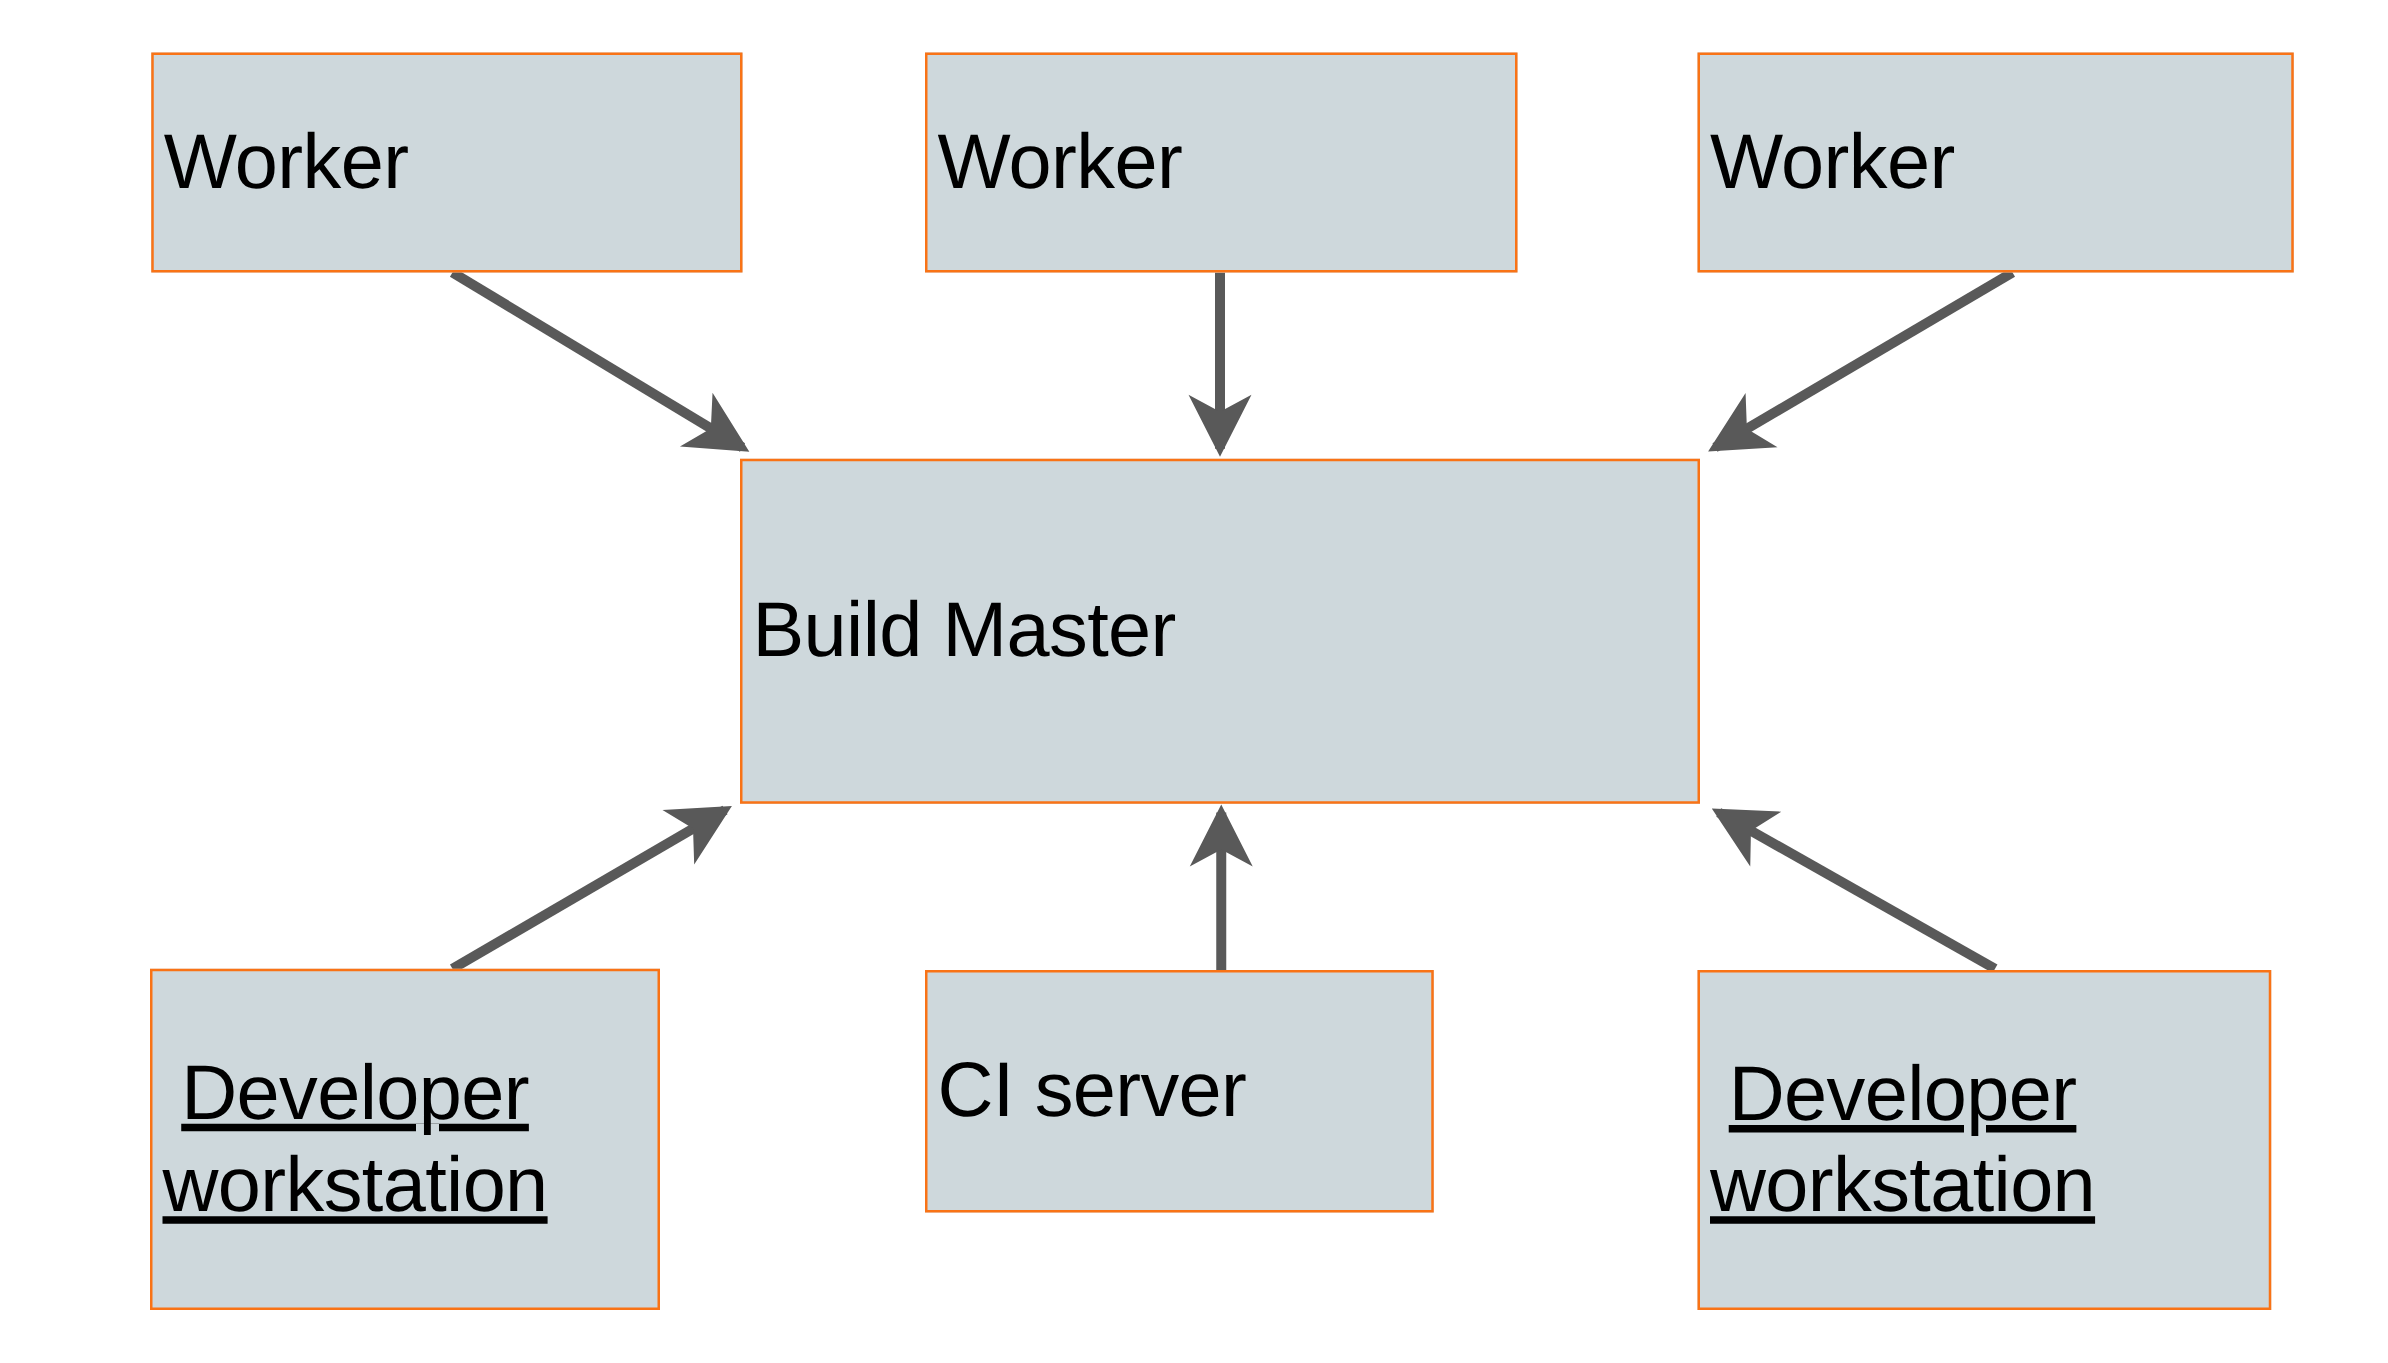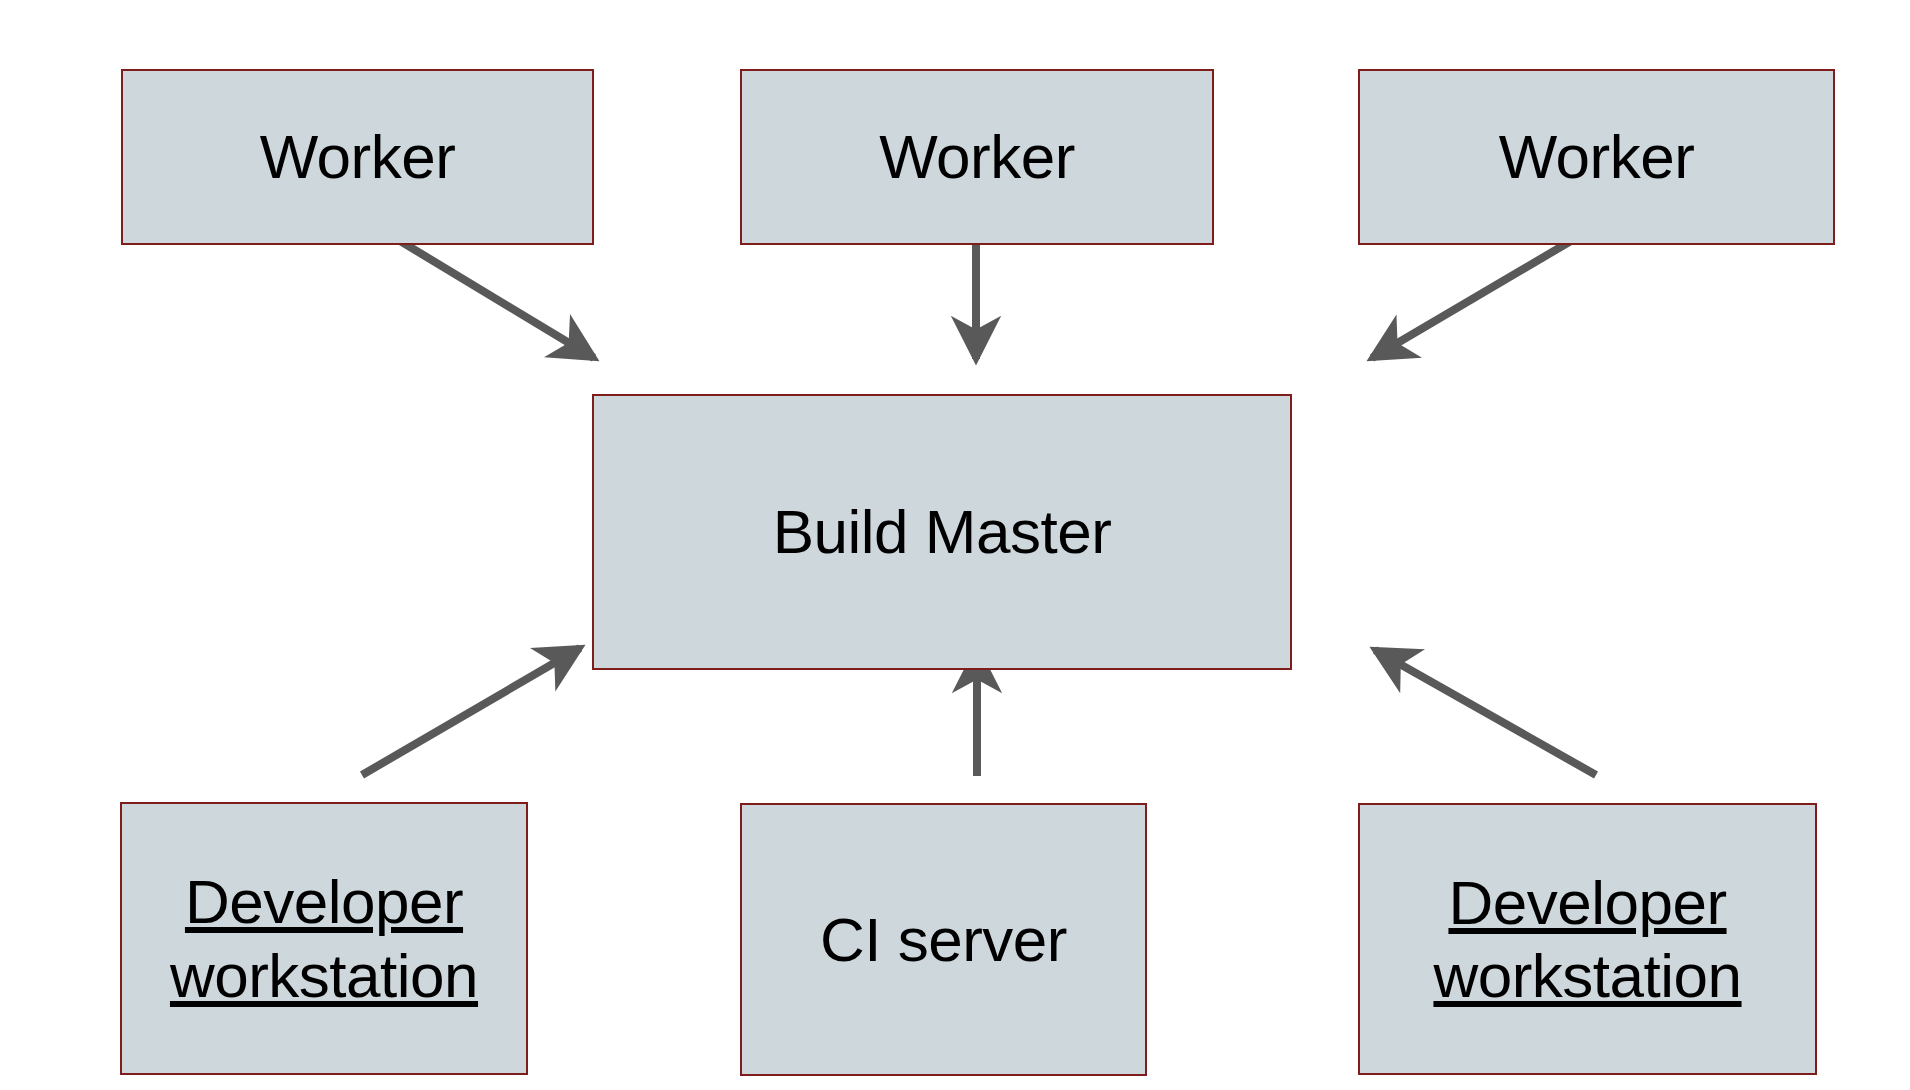--- a/index.html
+++ b/index.html
@@ -23,49 +23,47 @@
     left: 0;
     top: 0;
     width: 1910px;
     height: 1090px;
     pointer-events: none;
   }
   .node {
     position: absolute;
     box-sizing: border-box;
     background: #ced8dc;
-    border: 2px solid #7f1d1d;
+    border: 2px solid #f97316;
     display: flex;
     align-items: center;
-    justify-content: center;
     text-align: center;
-    margin-top: 27px;
   }
   .node-label {
     font-family: "Liberation Sans", sans-serif;
     font-size: 62px;
     line-height: 1.12;
     color: #000000;
     font-weight: 400;
     letter-spacing: -0.5px;
     white-space: pre-line;
     padding: 0 8px;
   }
   .node-label.two-line {
     line-height: 1.18;
     text-decoration: underline;
   }
 
   
   #node-worker-1      { left: 121px;  top: 42px;  width: 473px; height: 176px; }
   #node-worker-2      { left: 740px;  top: 42px;  width: 474px; height: 176px; }
   #node-worker-3      { left: 1358px; top: 42px;  width: 477px; height: 176px; }
-  #node-build-master  { left: 592px;  top: 367px; width: 700px; height: 276px; }
+  #node-build-master  { left: 592px;  top: 367px; width: 768px; height: 276px; }
   #node-dev-left      { left: 120px;  top: 775px; width: 408px; height: 273px; }
-  #node-ci-server     { left: 740px;  top: 776px; width: 407px; height: 273px; }
+  #node-ci-server     { left: 740px;  top: 776px; width: 407px; height: 194px; }
   #node-dev-right     { left: 1358px; top: 776px; width: 459px; height: 272px; }
 </style>
 </head>
 <body>
 
 <div id="diagram-canvas">
 
   <svg class="arrow-layer" viewBox="0 0 1910 1090" width="1910" height="1090" xmlns="http://www.w3.org/2000/svg">
     <defs>
       <marker id="barb" markerWidth="7" markerHeight="7" refX="5.6" refY="3.5" orient="auto" markerUnits="strokeWidth">

